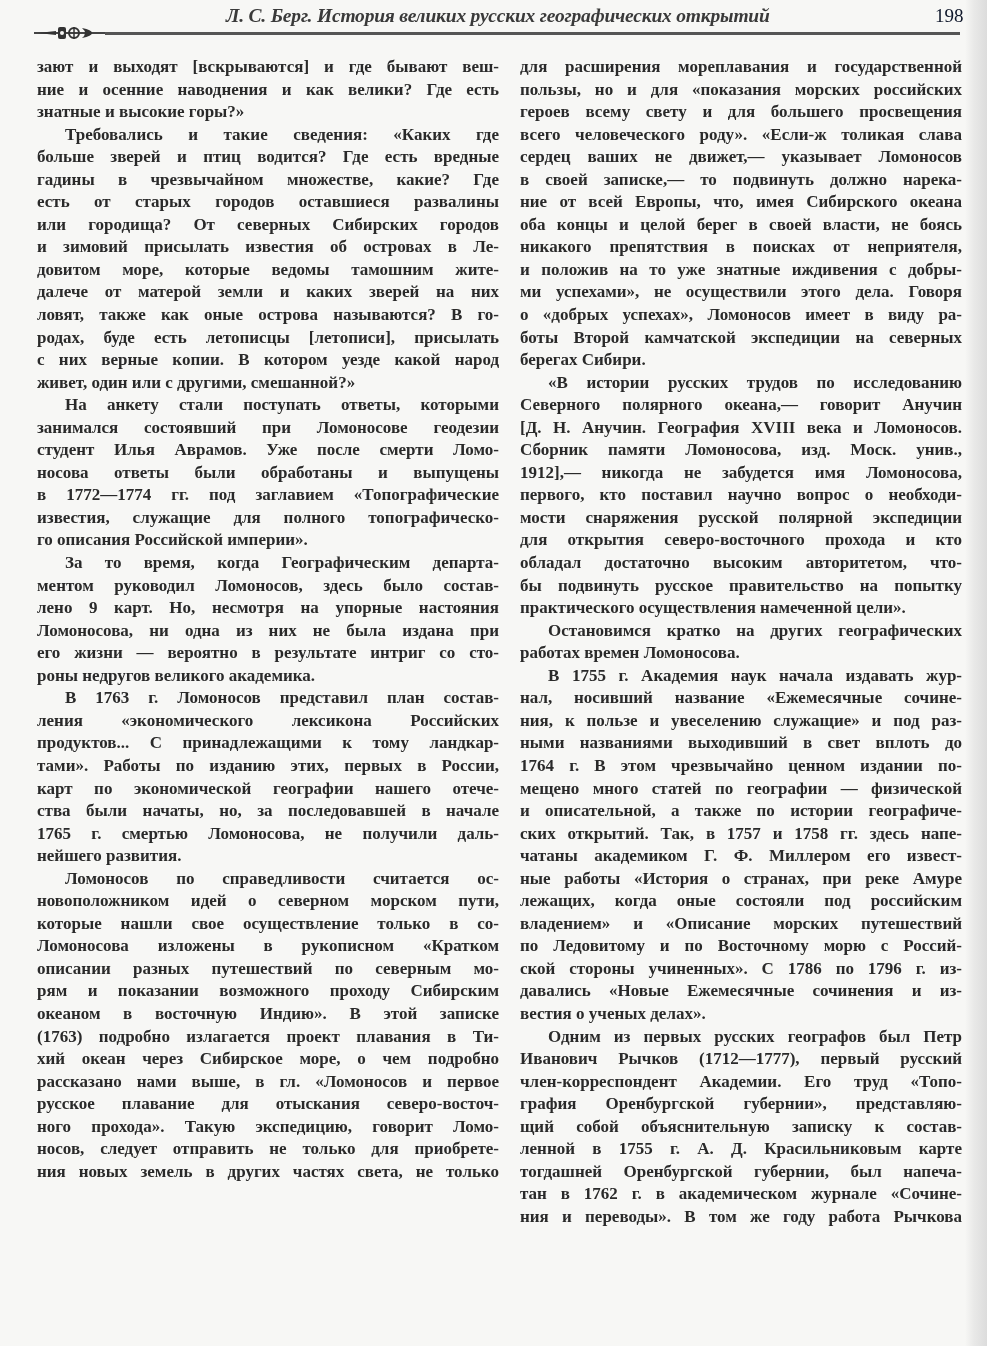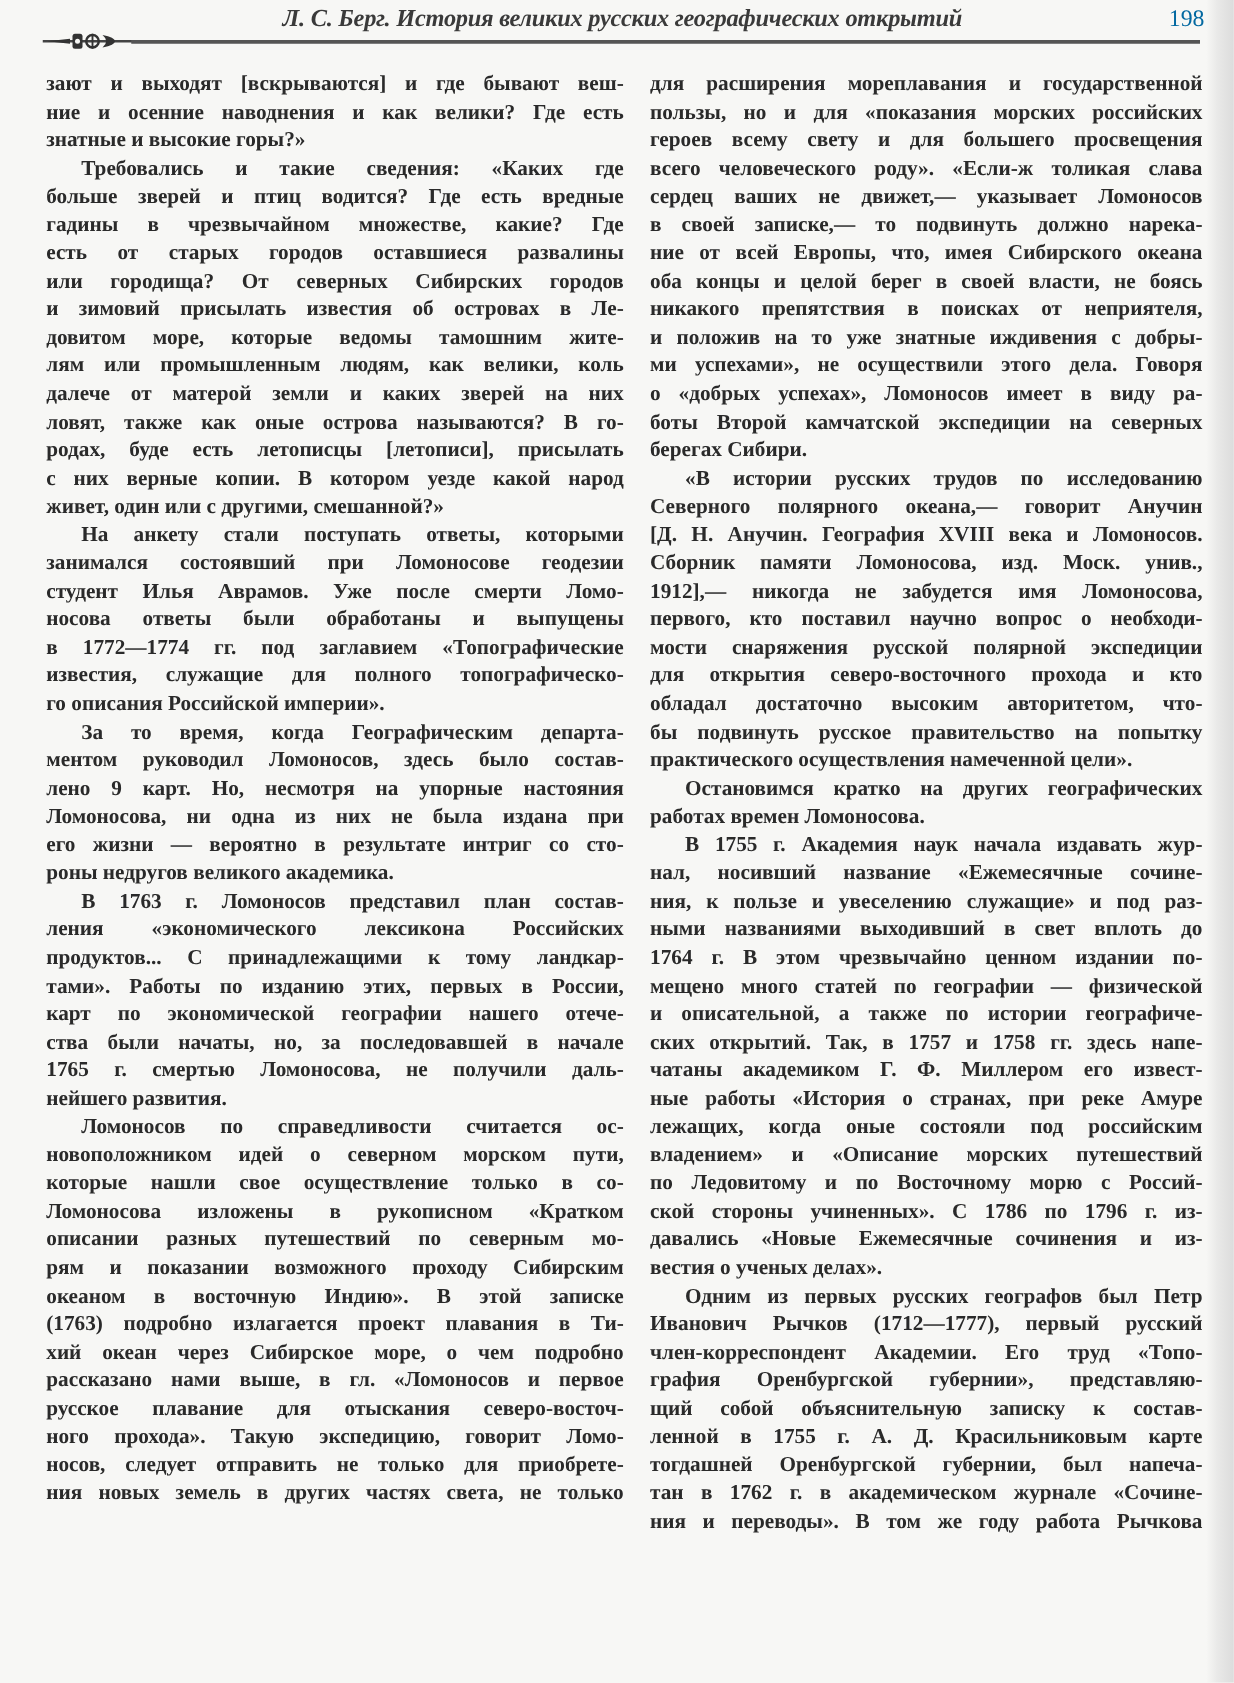--- a/index.html
+++ b/index.html
@@ -18,21 +18,21 @@
     position: absolute; top: 0; left: 0; width: 987px; height: 48px;
   }
   .running-title {
     position: absolute; top: 5px; left: 226px; width: 600px;
     font-family: Liberation Serif, serif; font-style: italic; font-weight: bold;
     font-size: 19.5px; color: #3a3a3a; letter-spacing: -0.2px;
     white-space: nowrap;
   }
   .page-number {
     position: absolute; top: 5px; left: 935px;
-    font-family: "Liberation Serif", serif; font-size: 19px; color: #0369a1;
+    font-family: "Liberation Serif", serif; font-size: 19px; color: #0f172a;
   }
   .rule {
     position: absolute; top: 32px; left: 105px; width: 855px; height: 3px;
     background: #555;
   }
   .ornament {
     position: absolute; top: 22px; left: 34px; width: 80px; height: 20px;
   }
   .column {
     position: absolute; top: 56px; width: 462px;
@@ -68,21 +68,20 @@
     <span class="line">зают и выходят [вскрываются] и где бывают веш-</span>
     <span class="line">ние и осенние наводнения и как велики? Где есть</span>
     <span class="line last">знатные и высокие горы?»</span>
     <span class="line indent">Требовались и такие сведения: «Каких где</span>
     <span class="line">больше зверей и птиц водится? Где есть вредные</span>
     <span class="line">гадины в чрезвычайном множестве, какие? Где</span>
     <span class="line">есть от старых городов оставшиеся развалины</span>
     <span class="line">или городища? От северных Сибирских городов</span>
     <span class="line">и зимовий присылать известия об островах в Ле-</span>
     <span class="line">довитом море, которые ведомы тамошним жите-</span>
-    <span class="line">лям или промышленным людям, как велики, коль</span>
     <span class="line">далече от матерой земли и каких зверей на них</span>
     <span class="line">ловят, также как оные острова называются? В го-</span>
     <span class="line">родах, буде есть летописцы [летописи], присылать</span>
     <span class="line">с них верные копии. В котором уезде какой народ</span>
     <span class="line last">живет, один или с другими, смешанной?»</span>
     <span class="line indent">На анкету стали поступать ответы, которыми</span>
     <span class="line">занимался состоявший при Ломоносове геодезии</span>
     <span class="line">студент Илья Аврамов. Уже после смерти Ломо-</span>
     <span class="line">носова ответы были обработаны и выпущены</span>
     <span class="line">в 1772—1774 гг. под заглавием «Топографические</span>

